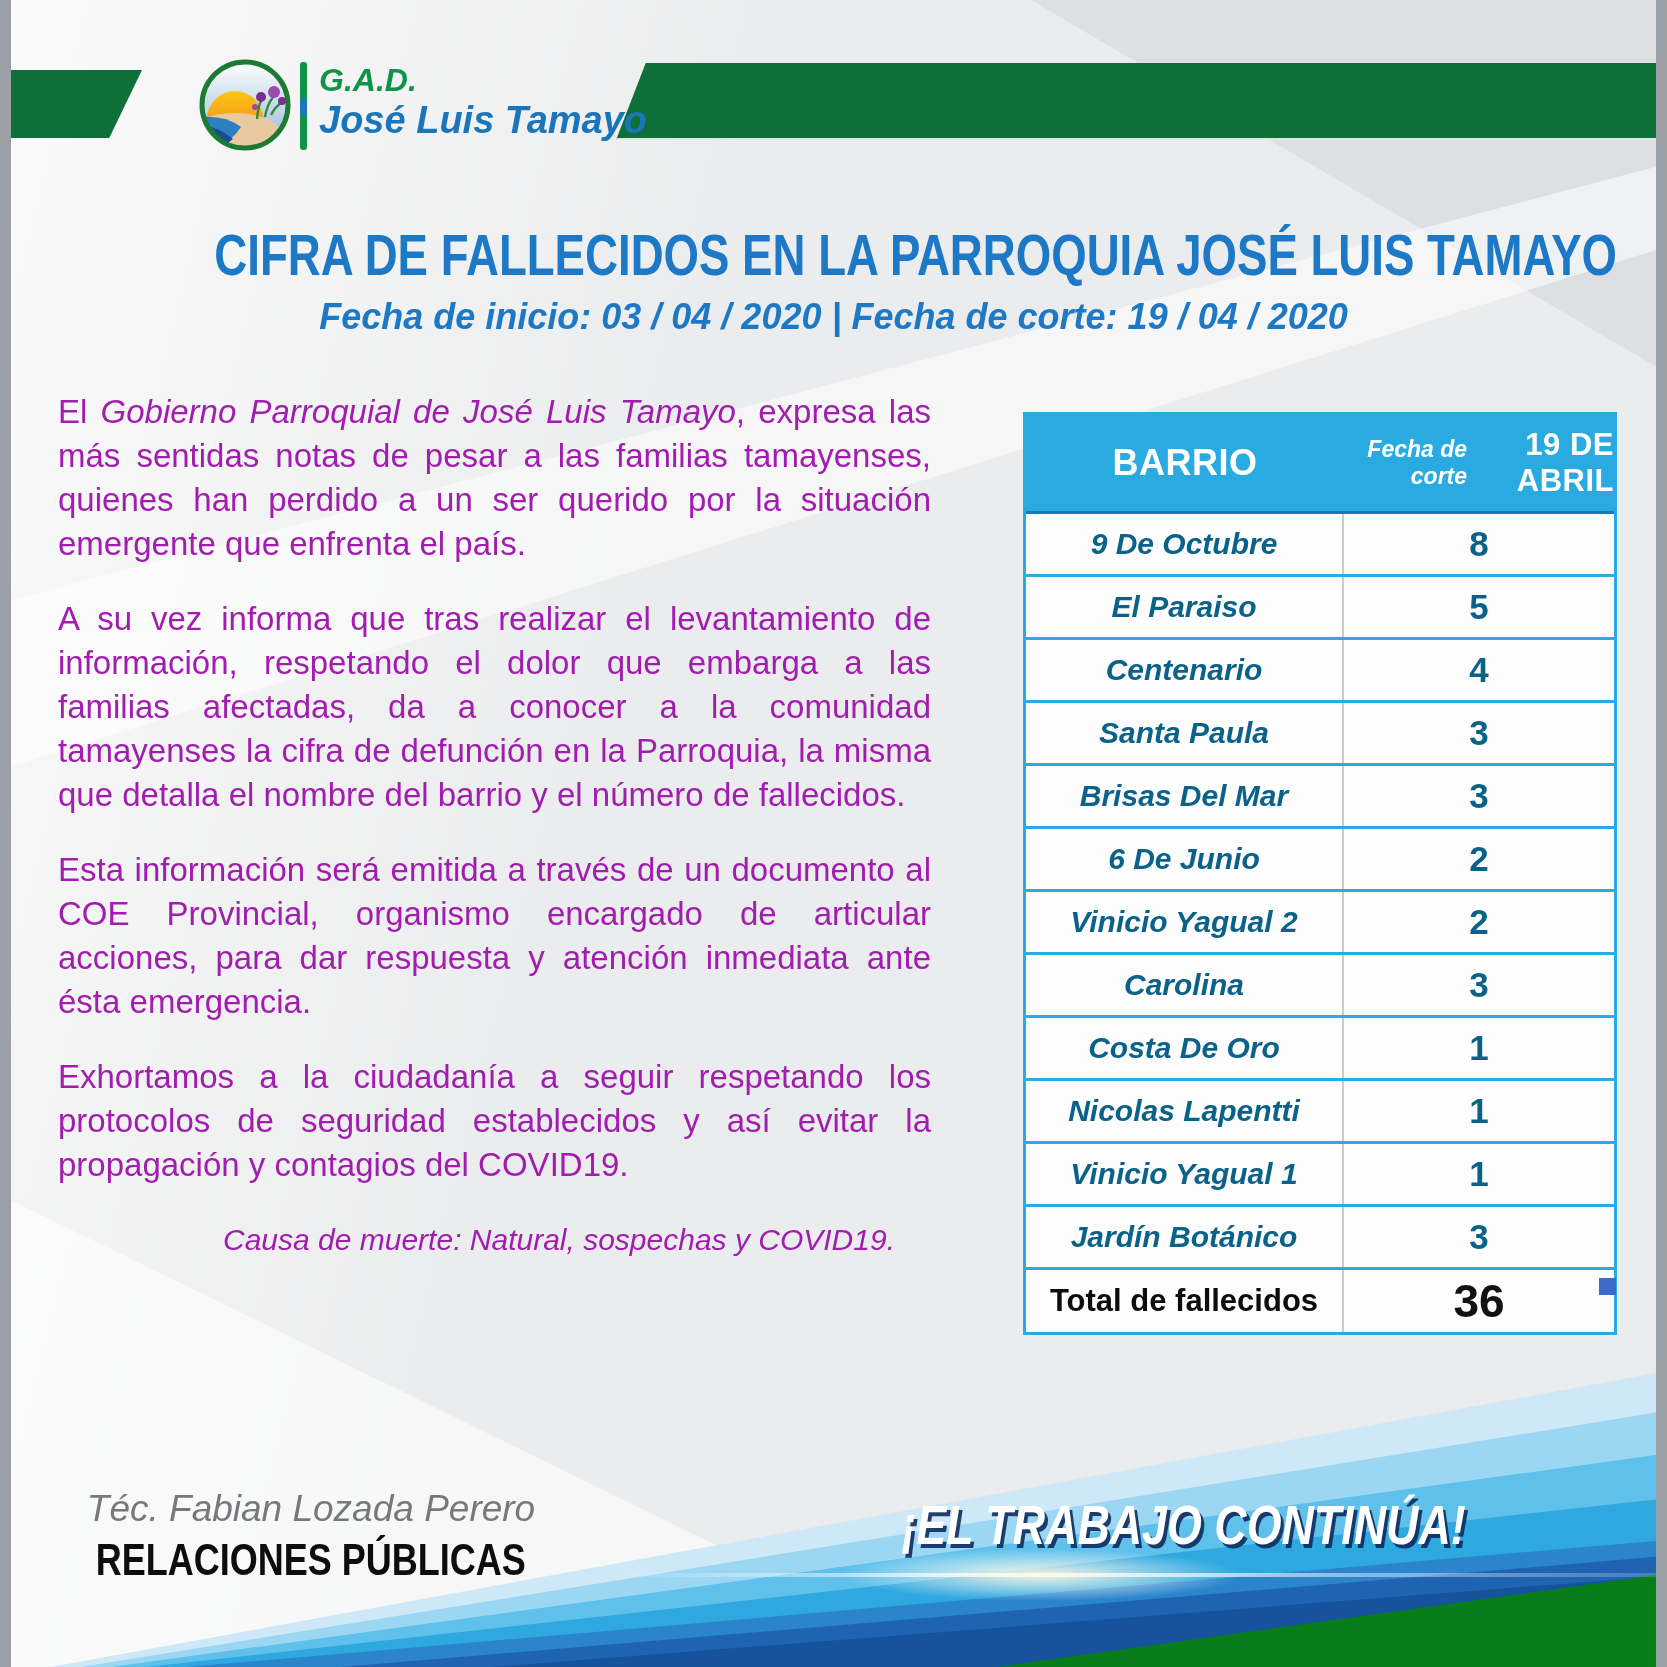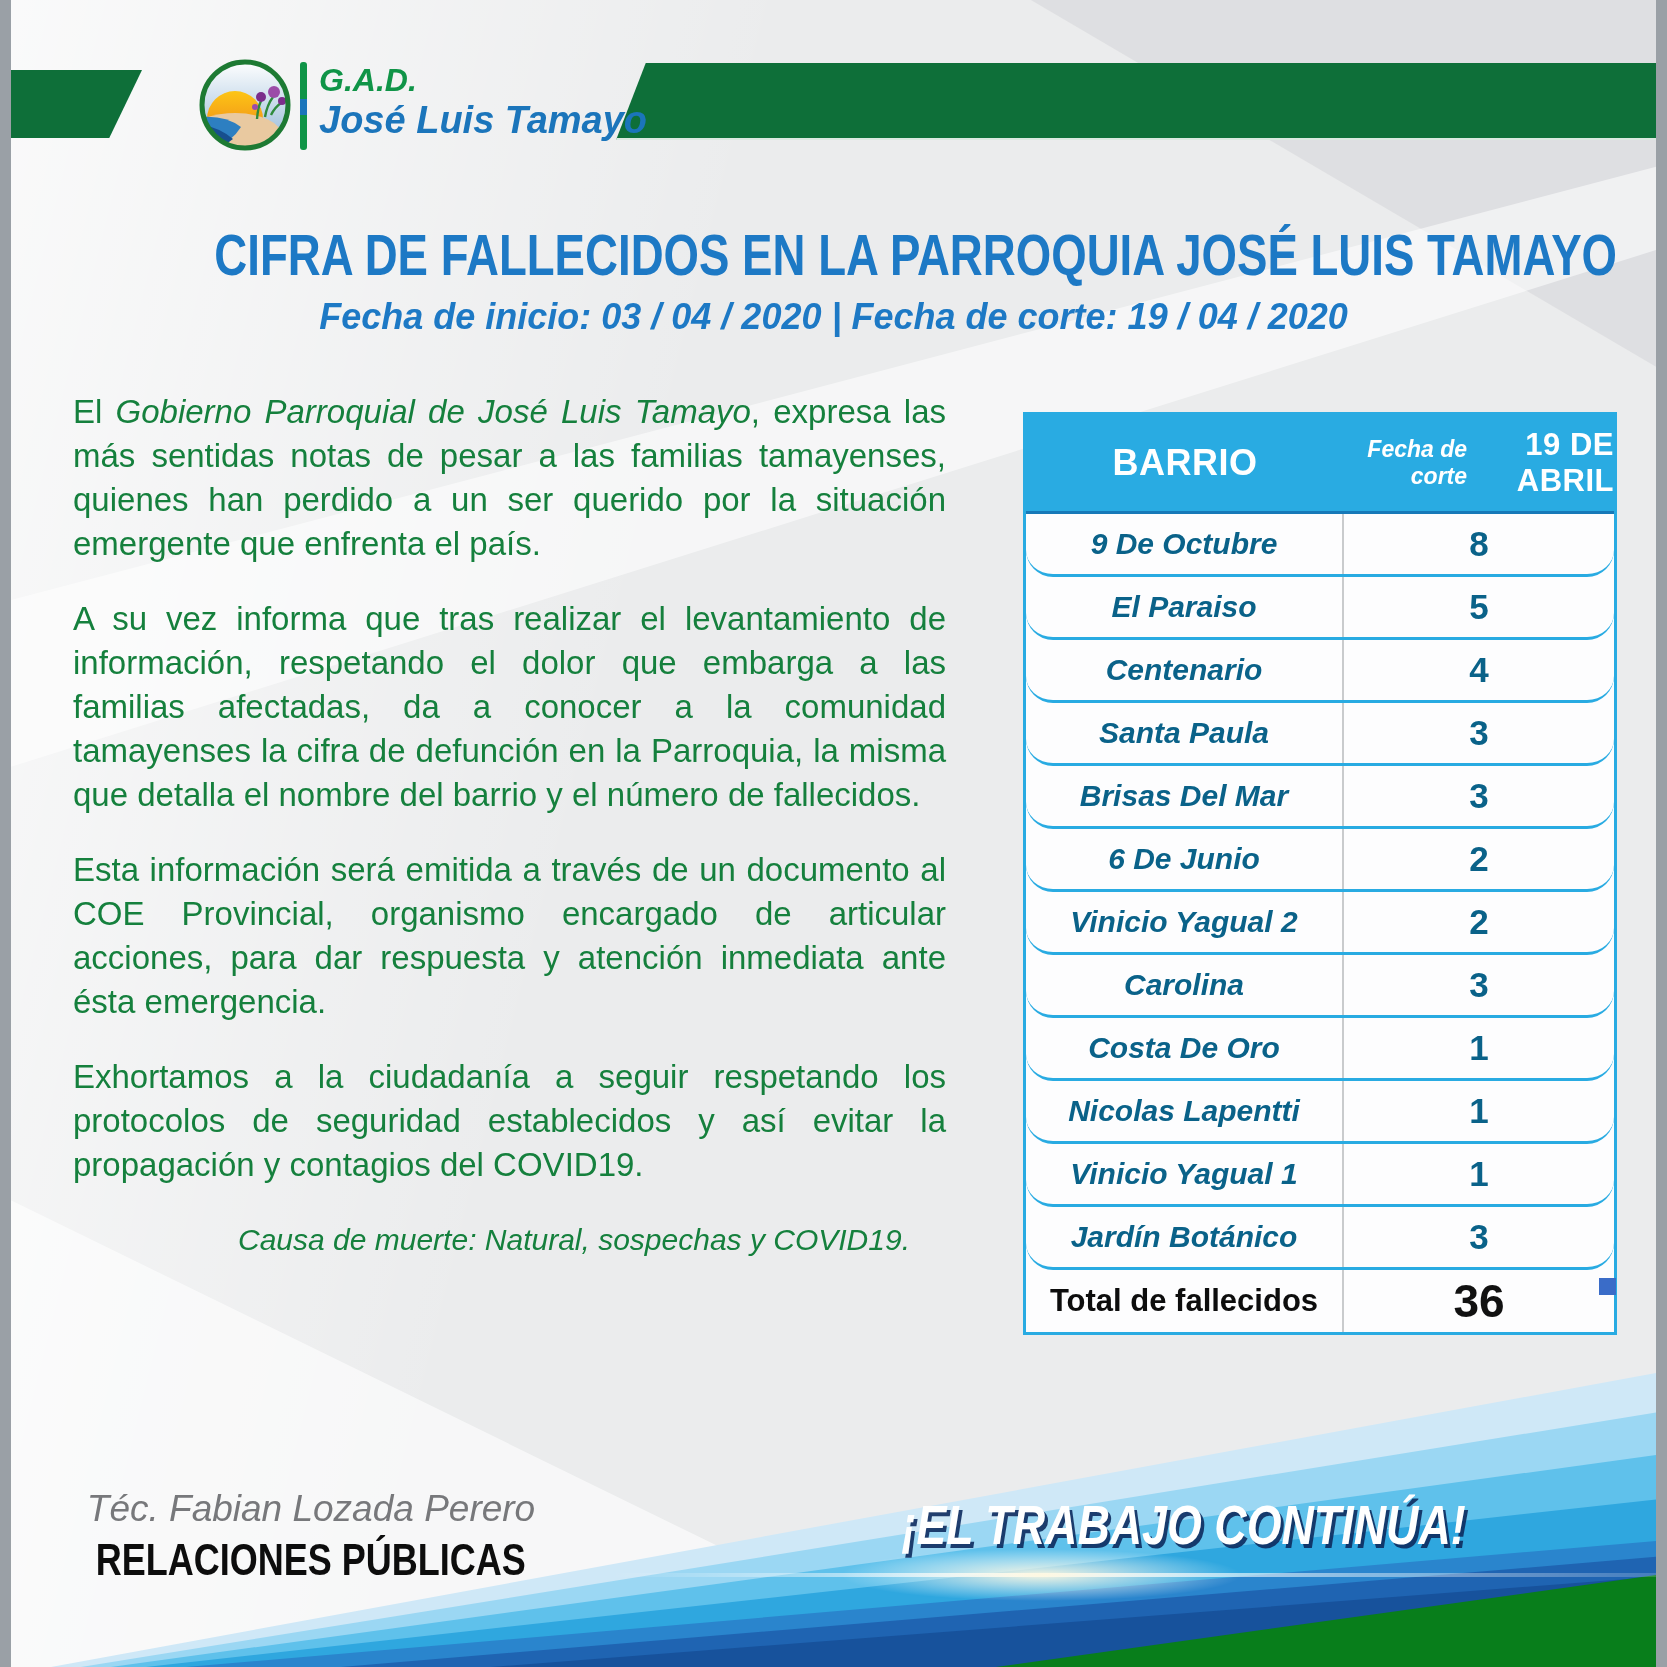--- a/index.html
+++ b/index.html
@@ -31,36 +31,36 @@
   .logo-text .abbr{font-size:32px;color:#0f9447;letter-spacing:0;}
   .logo-text .name{font-size:38px;color:#1b75bb;margin-top:3px;text-align:center;}
 
   
   .title{position:absolute;left:0;top:222px;width:100%;text-align:center;color:#1d79c5;font-weight:bold;padding-left:28px;}
   .title>span{display:inline-block;transform:scaleX(.8);transform-origin:center;font-size:57px;letter-spacing:0;white-space:nowrap;}
   .subtitle{position:absolute;left:0;top:296px;width:100%;text-align:center;color:#1d79c5;
     font-size:36px;font-weight:bold;font-style:italic;}
 
   
-  .body-col{position:absolute;left:62px;top:390px;width:873px;color:#15803d;
+  .body-col{position:absolute;left:47px;top:390px;width:873px;color:#a21caf;
     font-size:33px;line-height:44px;text-align:justify;}
   .body-col p{margin:0 0 31px 0;}
   .body-col .em{font-style:italic;}
   .note{margin-top:12px;padding-left:165px;font-style:italic;font-size:30px;text-align:left;}
 
   
   .table{position:absolute;left:1012px;top:412px;width:594px;background:#fdfdfe;
     border:3px solid #29abe2;box-sizing:border-box;}
   .thead{display:flex;height:96px;background:#29abe2;color:#fff;border-bottom:3px solid #1779b8;}
   .thead .tc1{width:318px;display:flex;align-items:center;justify-content:center;
     font-size:36px;font-weight:bold;letter-spacing:.5px;}
   .thead .tc2{flex:1;display:flex;flex-direction:row;align-items:center;justify-content:center;gap:0;text-align:right;}
   .thead .fecha{font-size:23px;font-weight:bold;font-style:italic;}
   .thead .abril{font-size:31px;font-weight:bold;letter-spacing:.5px;}
-  .trow{display:flex;height:60px;border-bottom:3px solid #29abe2;border-radius:27px;}
+  .trow{display:flex;height:60px;border-bottom:3px solid #29abe2;}
   .trow .tname{width:318px;display:flex;align-items:center;justify-content:center;
     font-size:30px;font-weight:bold;font-style:italic;color:#0a6289;border-right:2px solid #c9cbcd;box-sizing:border-box;}
   .trow .tval{flex:1;display:flex;align-items:center;justify-content:center;
     font-size:35px;font-weight:600;color:#0a6289;}
   .trow.total{height:62px;border-bottom:none;}
   .trow.total .tname{font-style:normal;color:#0d0d0d;font-size:31px;}
   .trow.total .tval{color:#111;font-size:46px;}
   .corner-square{position:absolute;left:1588px;top:1278px;width:17px;height:17px;background:#3a6cc8;}
 
   

